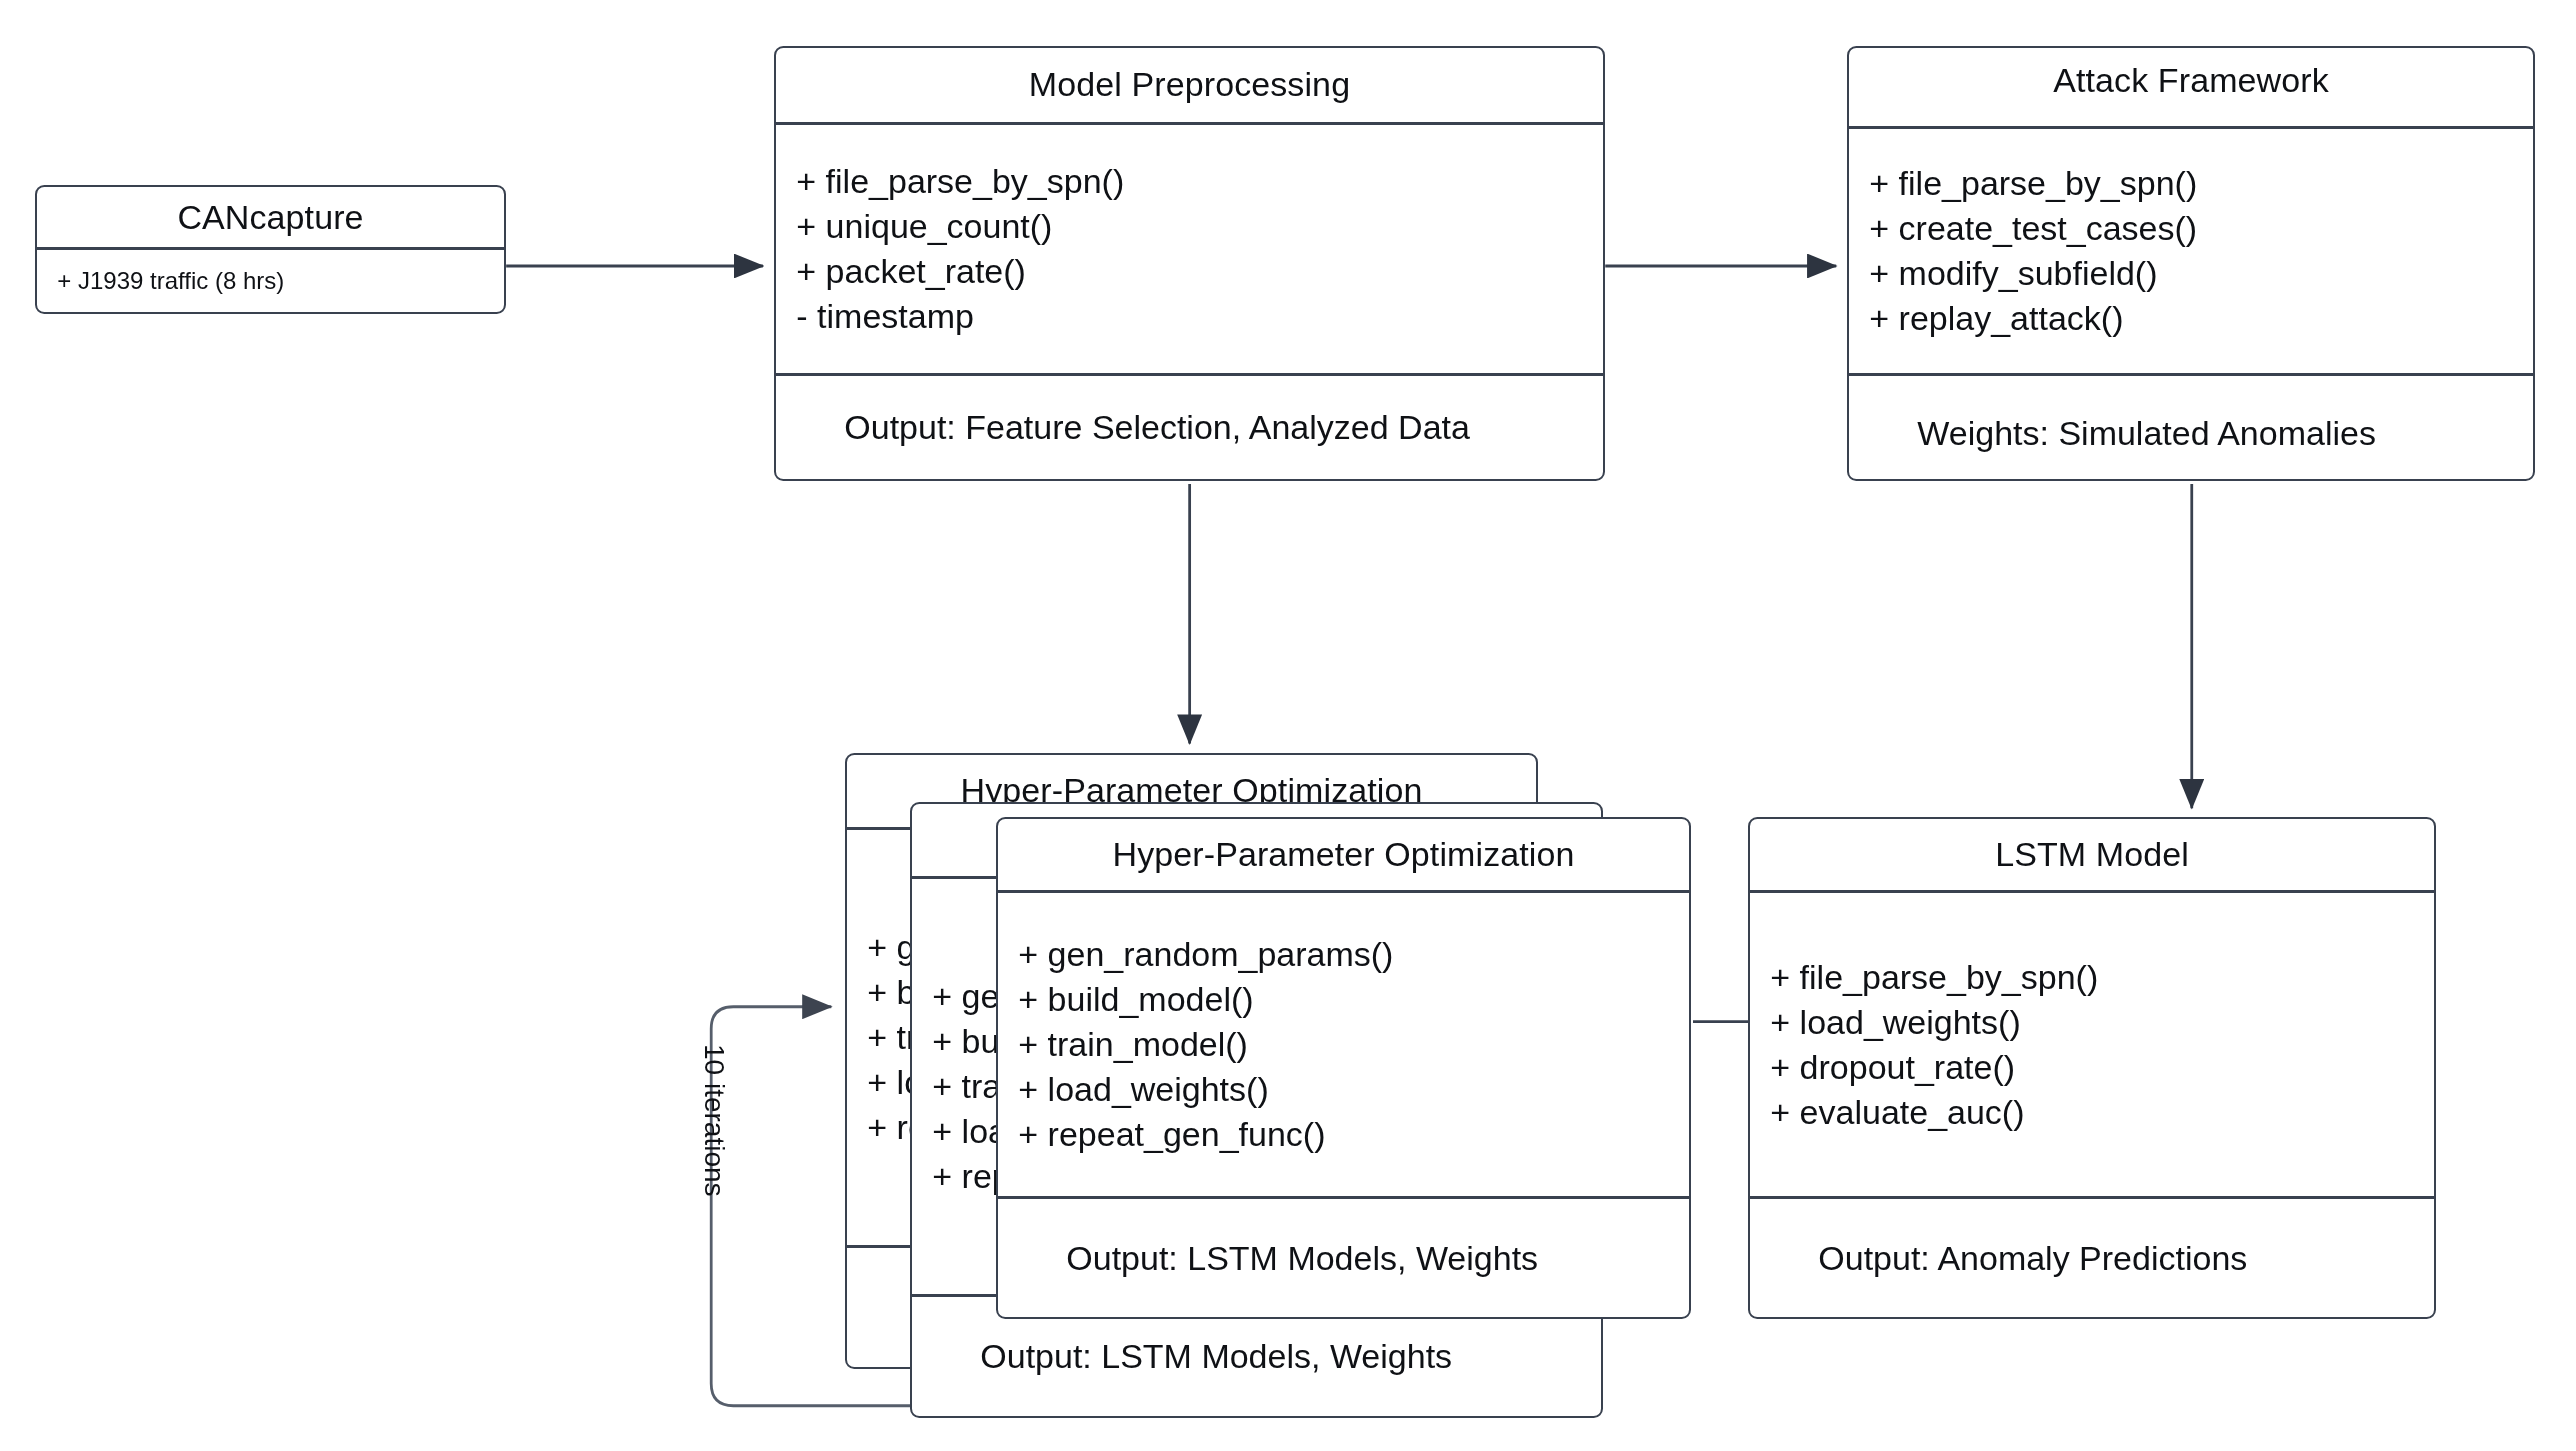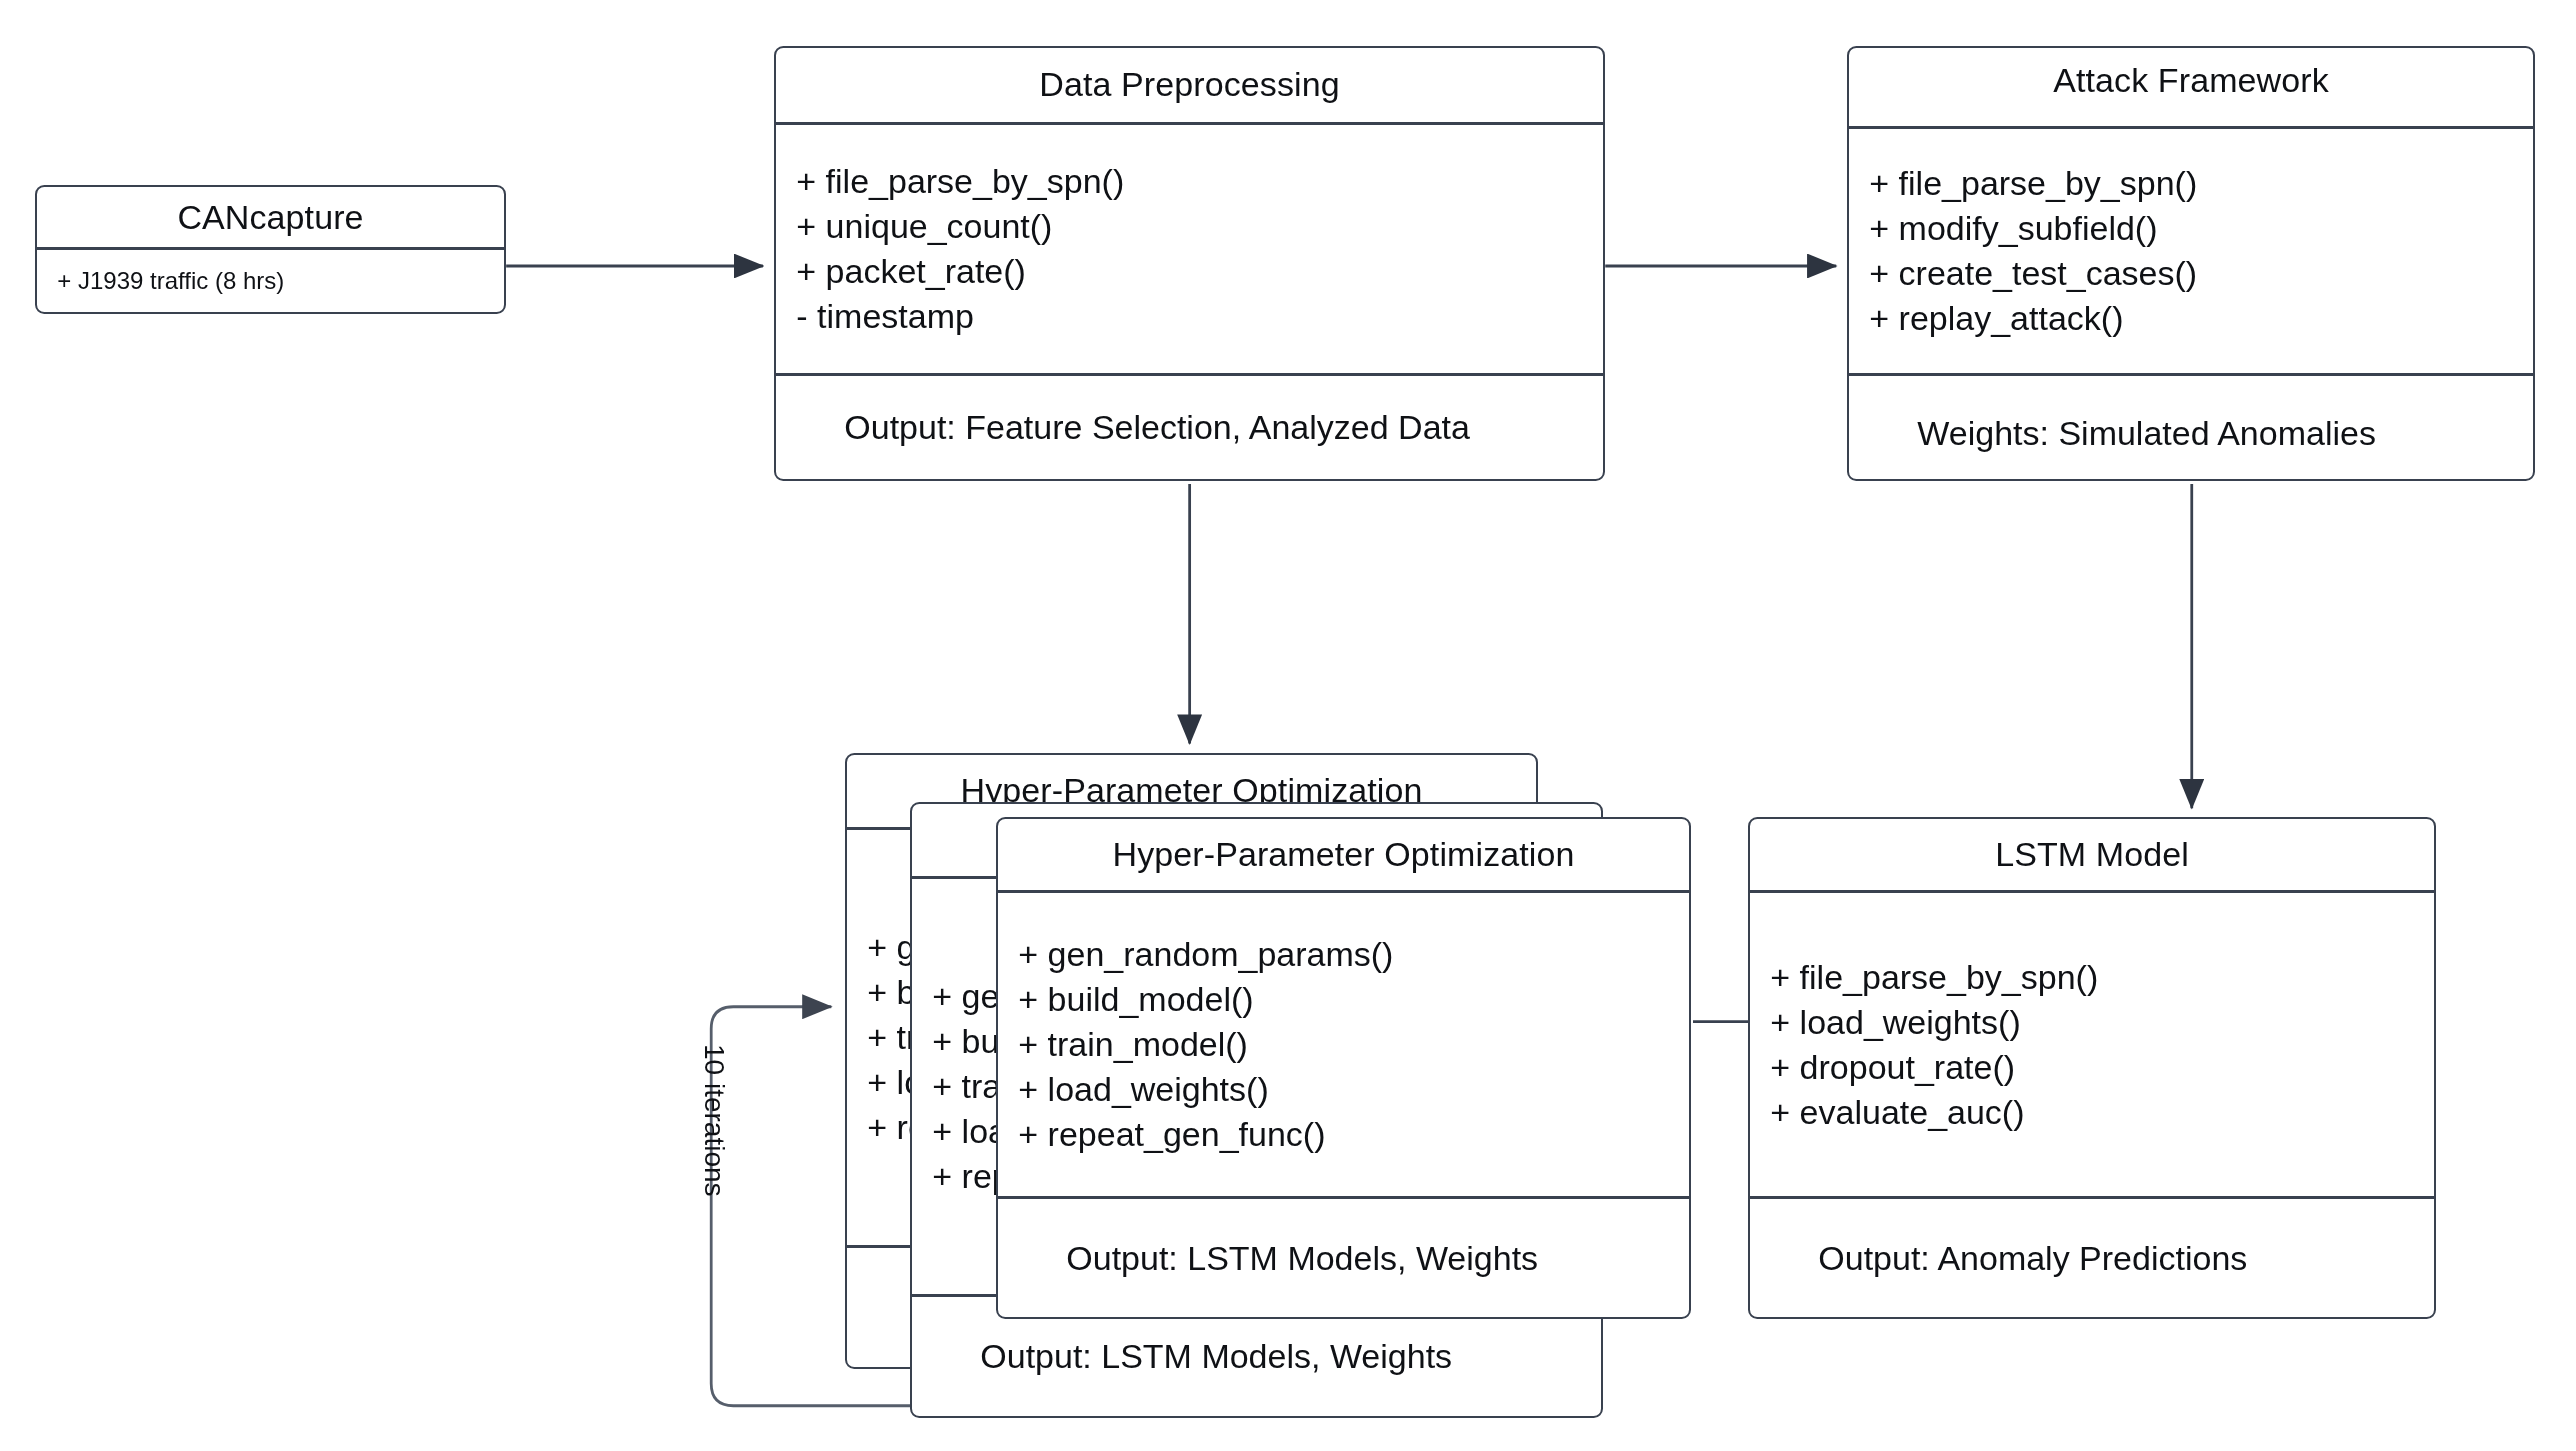--- a/index.html
+++ b/index.html
@@ -166,39 +166,39 @@
              L900,1090" fill="none" stroke="#565e6b" stroke-width="3" marker-end="url(#arrowhead-light)"></path>
   </svg>
 
   <div class="uml-box" id="node-cancapture">
     <div class="uml-title">CANcapture</div>
     <div class="uml-divider"></div>
     <div class="uml-attrs">+ J1939 traffic (8 hrs)</div>
   </div>
 
   <div class="uml-box" id="node-preprocessing">
-    <div class="uml-title">Data Preprocessing</div>
+    <div class="uml-title">Model Preprocessing</div>
     <div class="uml-divider"></div>
     <div class="uml-members">
       <div class="uml-member">+ file_parse_by_spn()</div>
       <div class="uml-member">+ unique_count()</div>
       <div class="uml-member">+ packet_rate()</div>
       <div class="uml-member">- timestamp</div>
     </div>
     <div class="uml-divider"></div>
     <div class="uml-footer">Output: Feature Selection, Analyzed Data</div>
   </div>
 
   <div class="uml-box" id="node-attack">
     <div class="uml-title">Attack Framework</div>
     <div class="uml-divider"></div>
     <div class="uml-members">
       <div class="uml-member">+ file_parse_by_spn()</div>
+      <div class="uml-member">+ create_test_cases()</div>
       <div class="uml-member">+ modify_subfield()</div>
-      <div class="uml-member">+ create_test_cases()</div>
       <div class="uml-member">+ replay_attack()</div>
     </div>
     <div class="uml-divider"></div>
     <div class="uml-footer">Weights: Simulated Anomalies</div>
   </div>
 
   <div class="uml-box hpo" id="node-hpo-back">
     <div class="uml-title">Hyper-Parameter Optimization</div>
     <div class="uml-divider"></div>
     <div class="uml-members">

